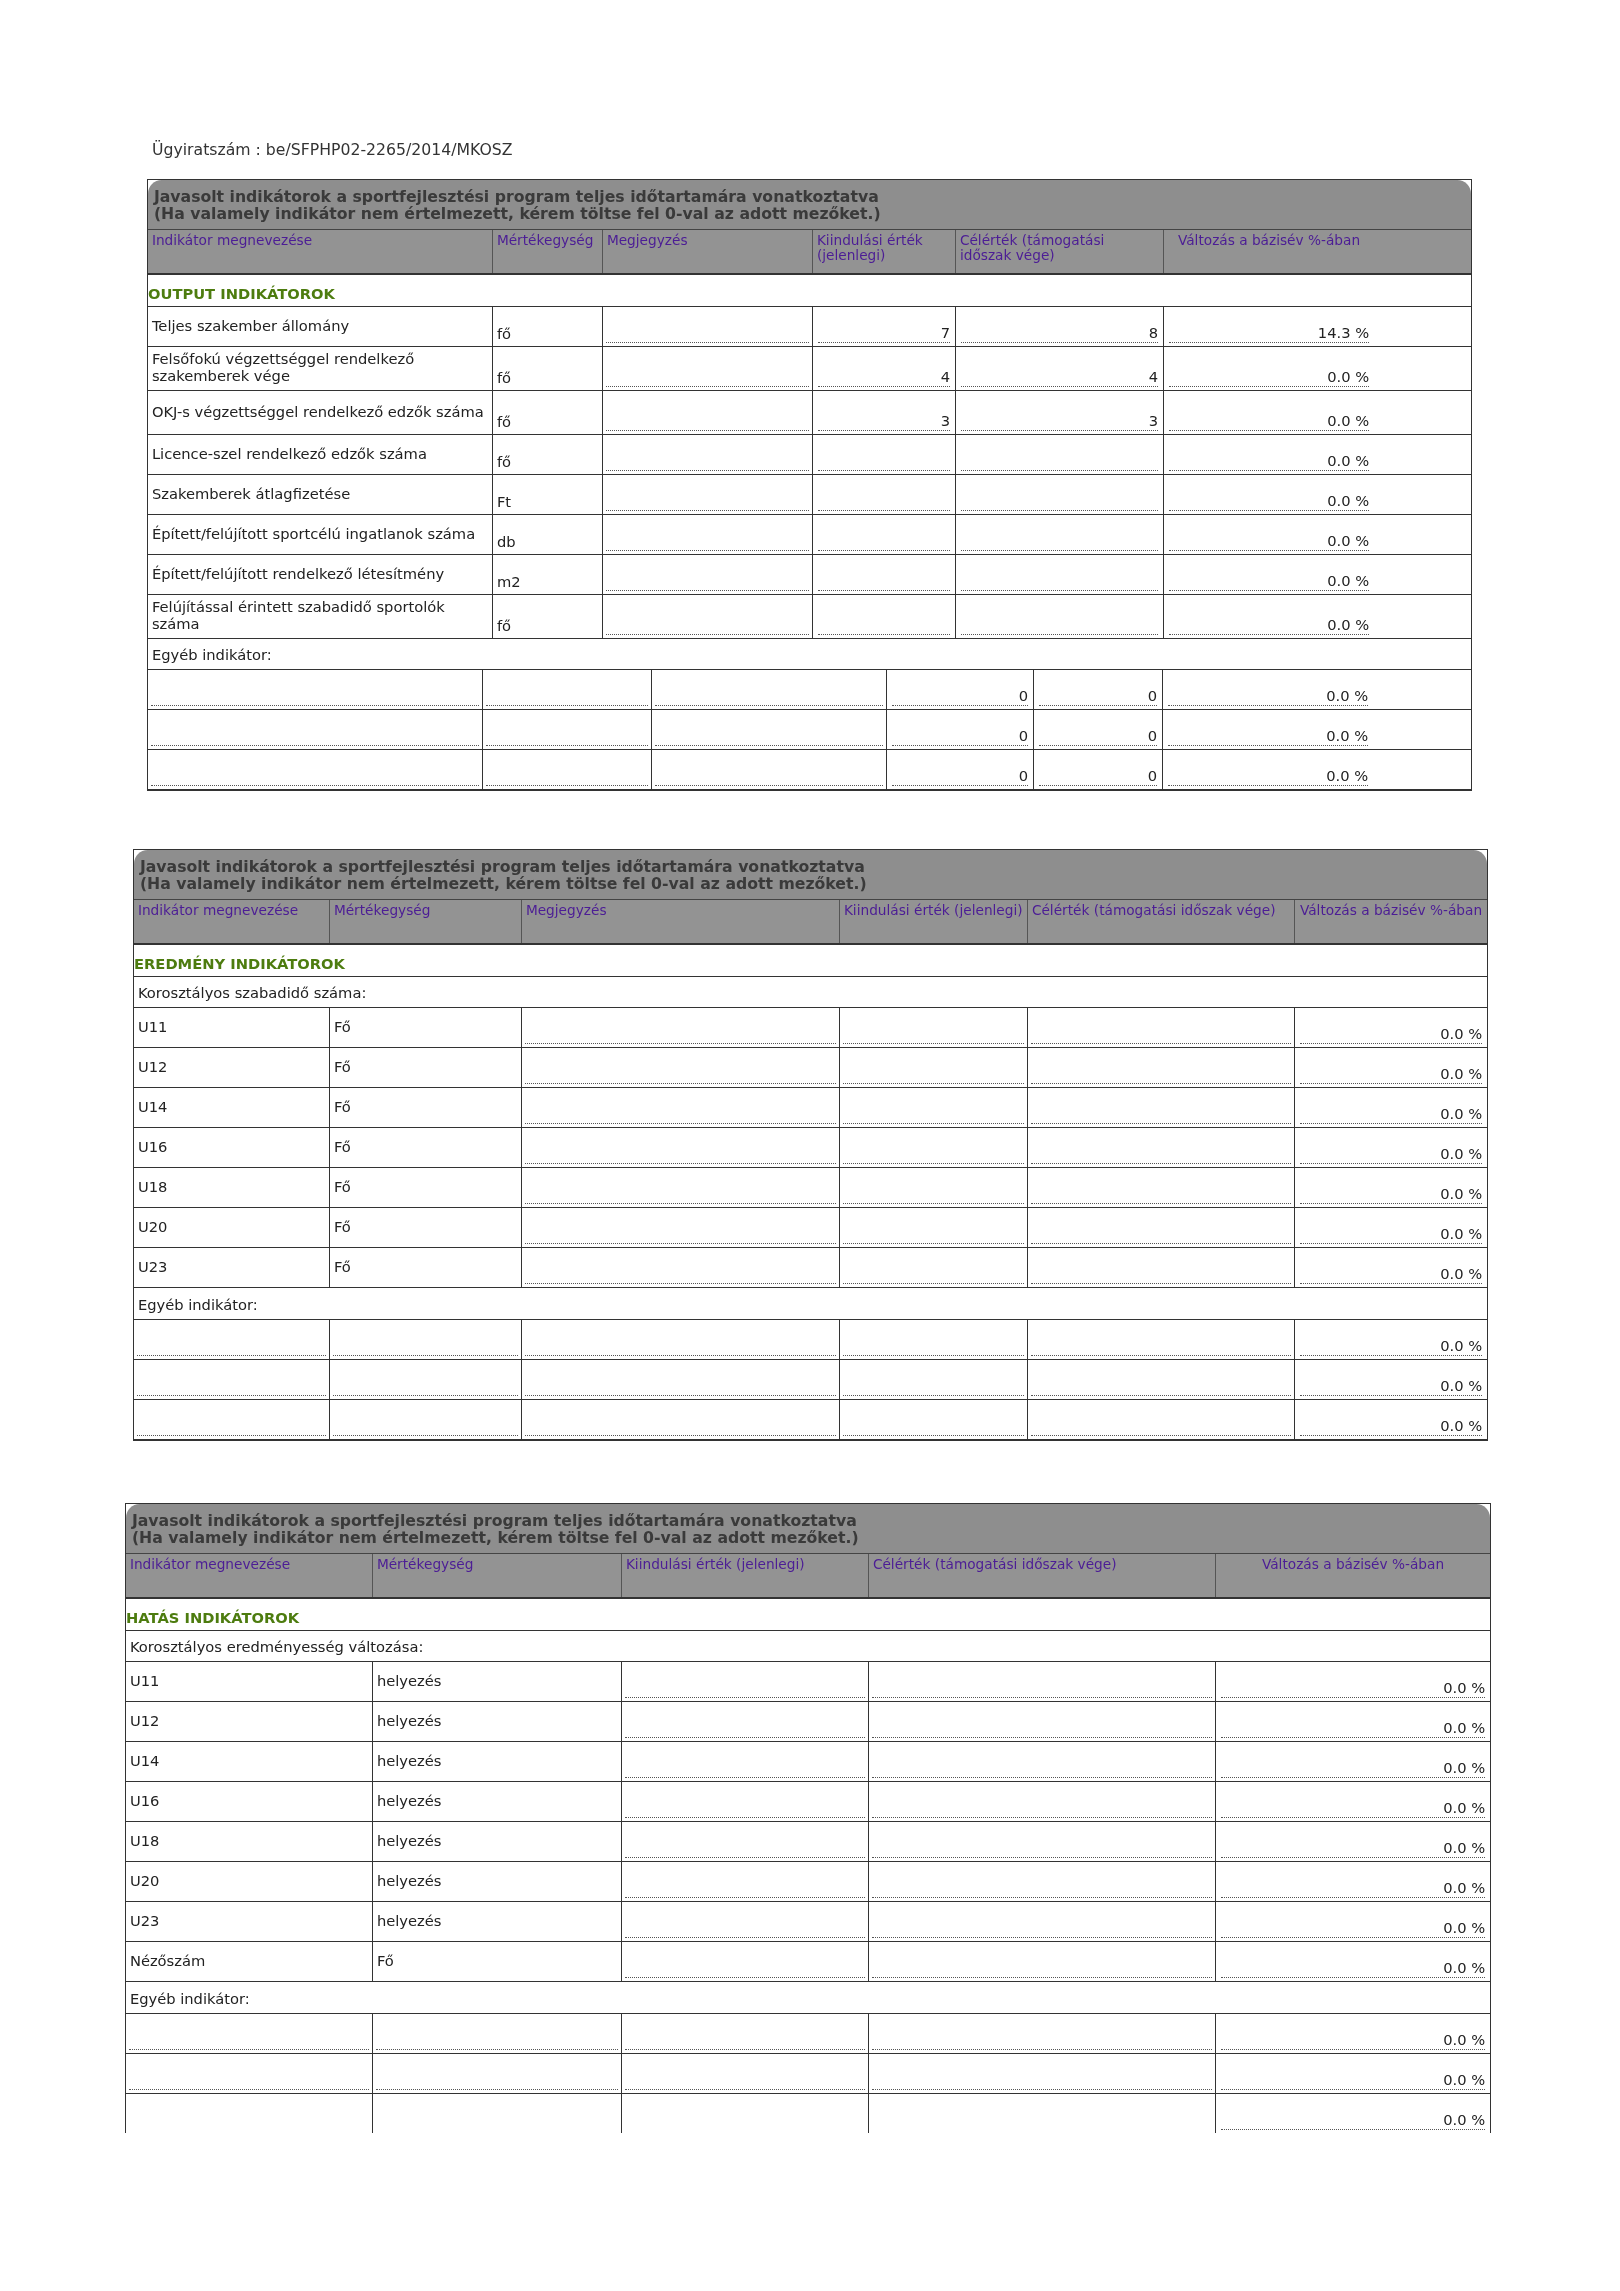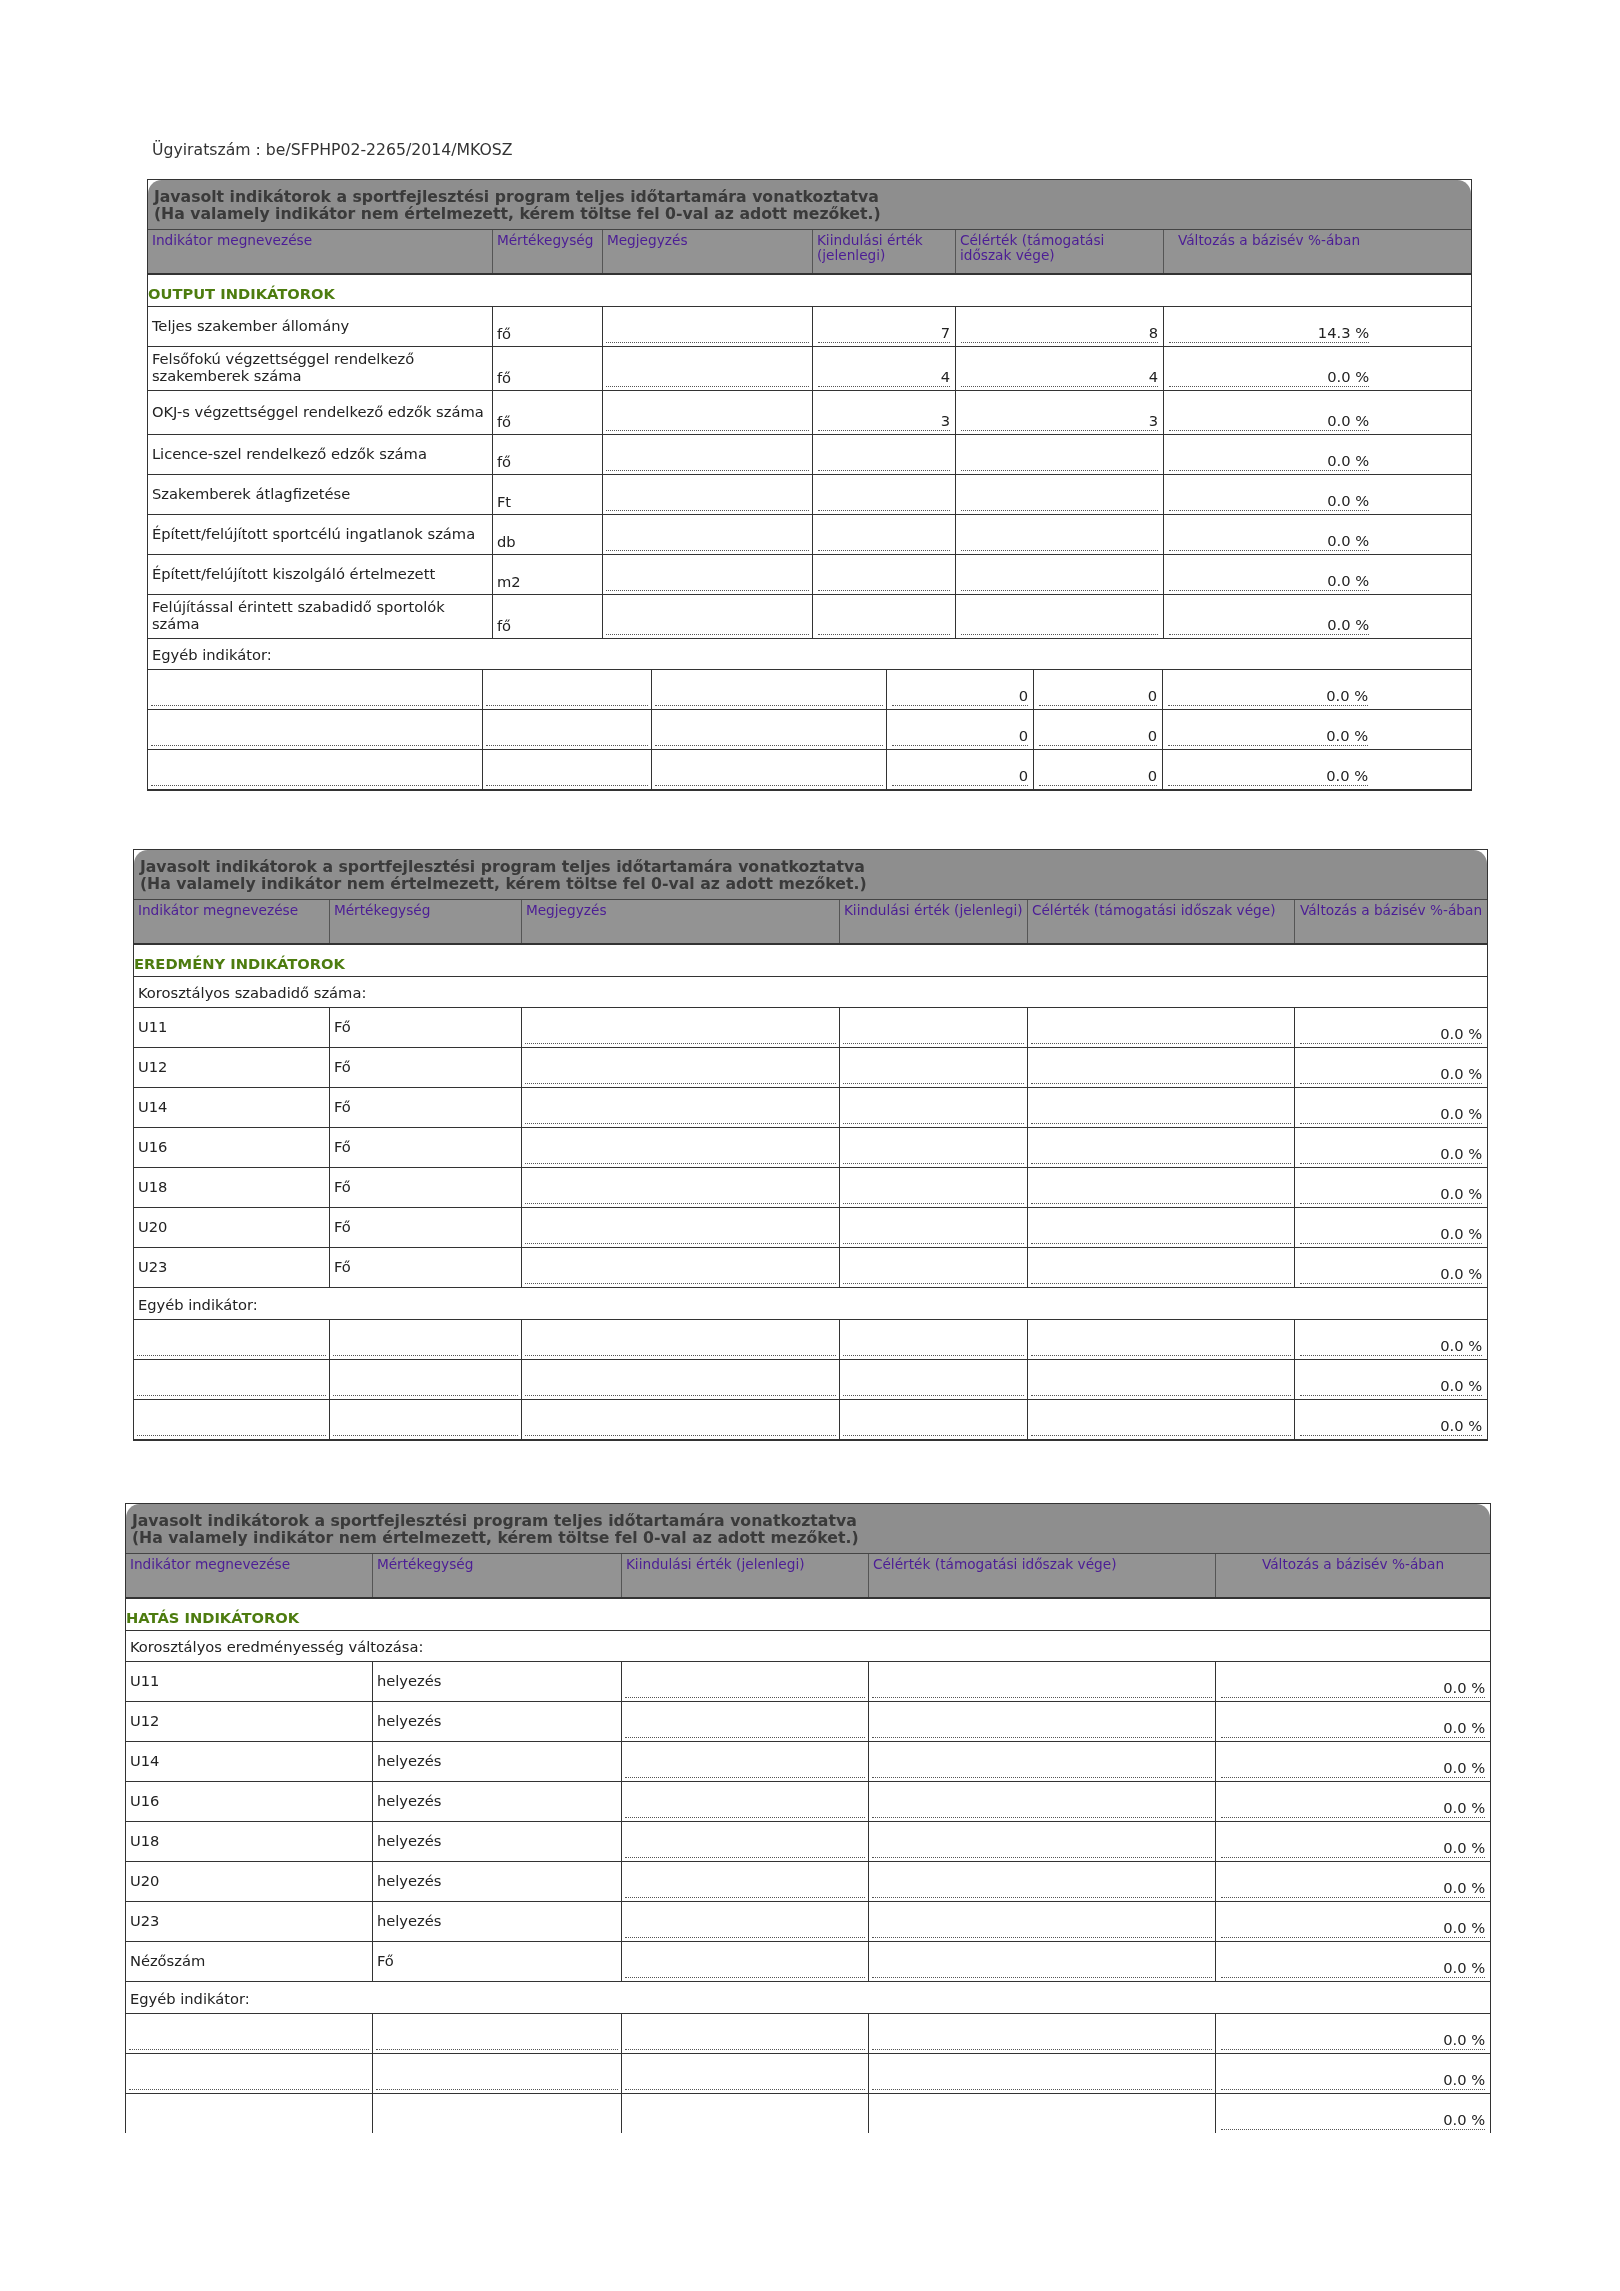--- a/index.html
+++ b/index.html
@@ -53,21 +53,21 @@
           <span class="val">7</span>
         </div>
         <div class="field" style="width:208px;">
           <span class="val">8</span>
         </div>
         <div class="field" style="width:210px;">
           <span class="val">14.3 %</span>
         </div>
       </div>
       <div class="row" style="height:43px;">
-        <div class="name-cell" style="width:345px;">Felsőfokú végzettséggel rendelkező szakemberek száma</div>
+        <div class="name-cell" style="width:345px;">Felsőfokú végzettséggel rendelkező szakemberek vége</div>
         <div class="unit-cell" style="width:110px;">fő</div>
         <div class="blank-field" style="width:210px;">
           <span></span>
         </div>
         <div class="field" style="width:143px;">
           <span class="val">4</span>
         </div>
         <div class="field" style="width:208px;">
           <span class="val">4</span>
         </div>
@@ -133,21 +133,21 @@
           <span class="val"></span>
         </div>
         <div class="field" style="width:208px;">
           <span class="val"></span>
         </div>
         <div class="field" style="width:210px;">
           <span class="val">0.0 %</span>
         </div>
       </div>
       <div class="row" style="height:39px;">
-        <div class="name-cell" style="width:345px;">Épített/felújított kiszolgáló értelmezett</div>
+        <div class="name-cell" style="width:345px;">Épített/felújított rendelkező létesítmény</div>
         <div class="unit-cell" style="width:110px;">m2</div>
         <div class="blank-field" style="width:210px;">
           <span></span>
         </div>
         <div class="field" style="width:143px;">
           <span class="val"></span>
         </div>
         <div class="field" style="width:208px;">
           <span class="val"></span>
         </div>

